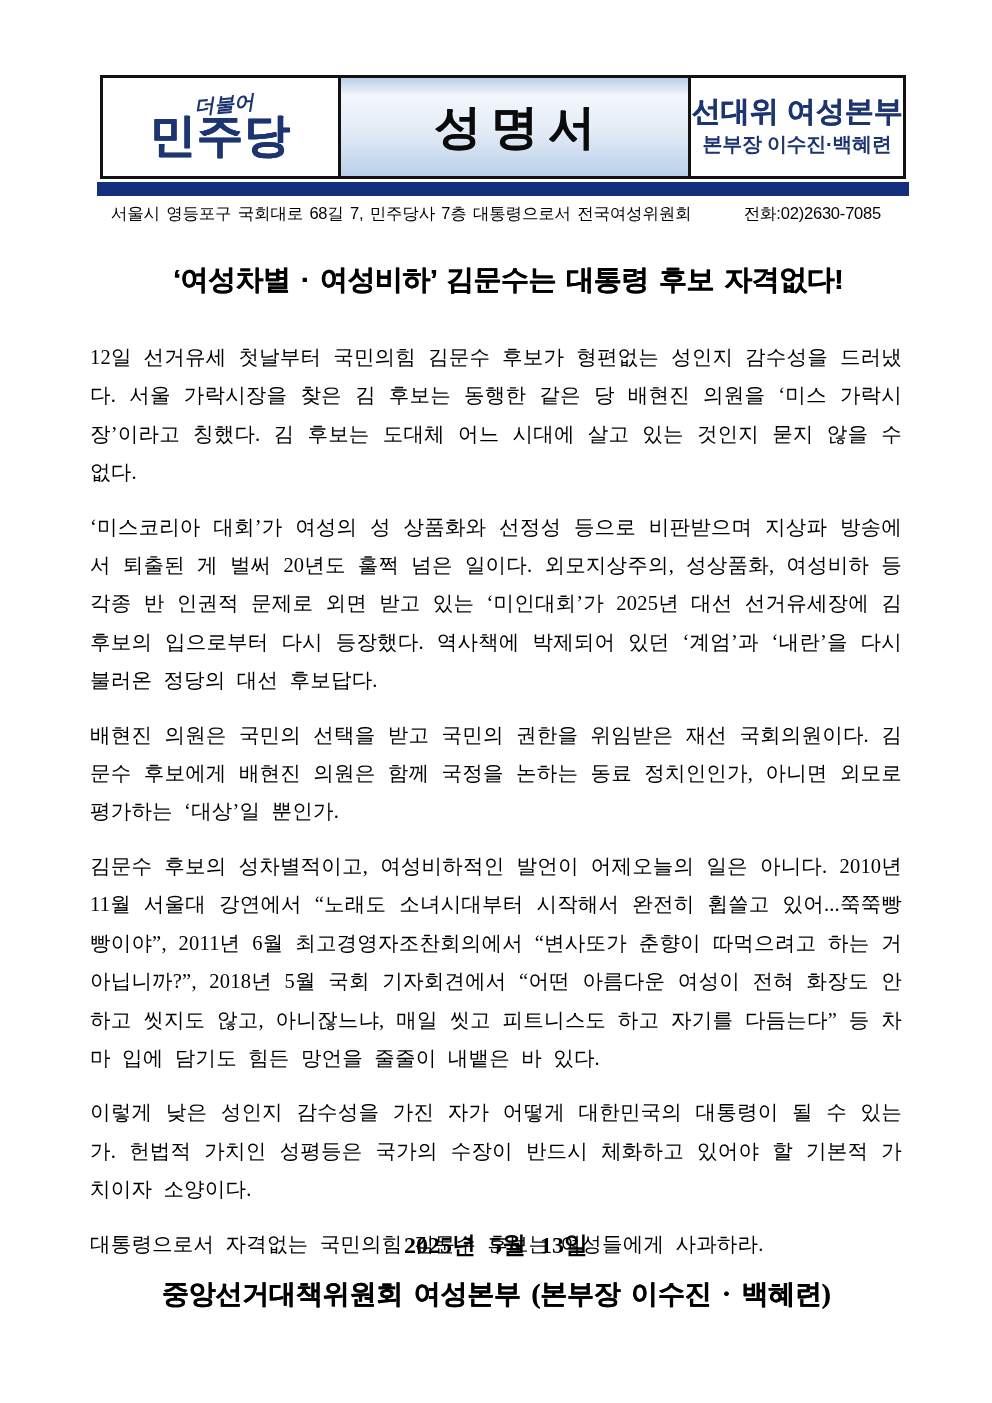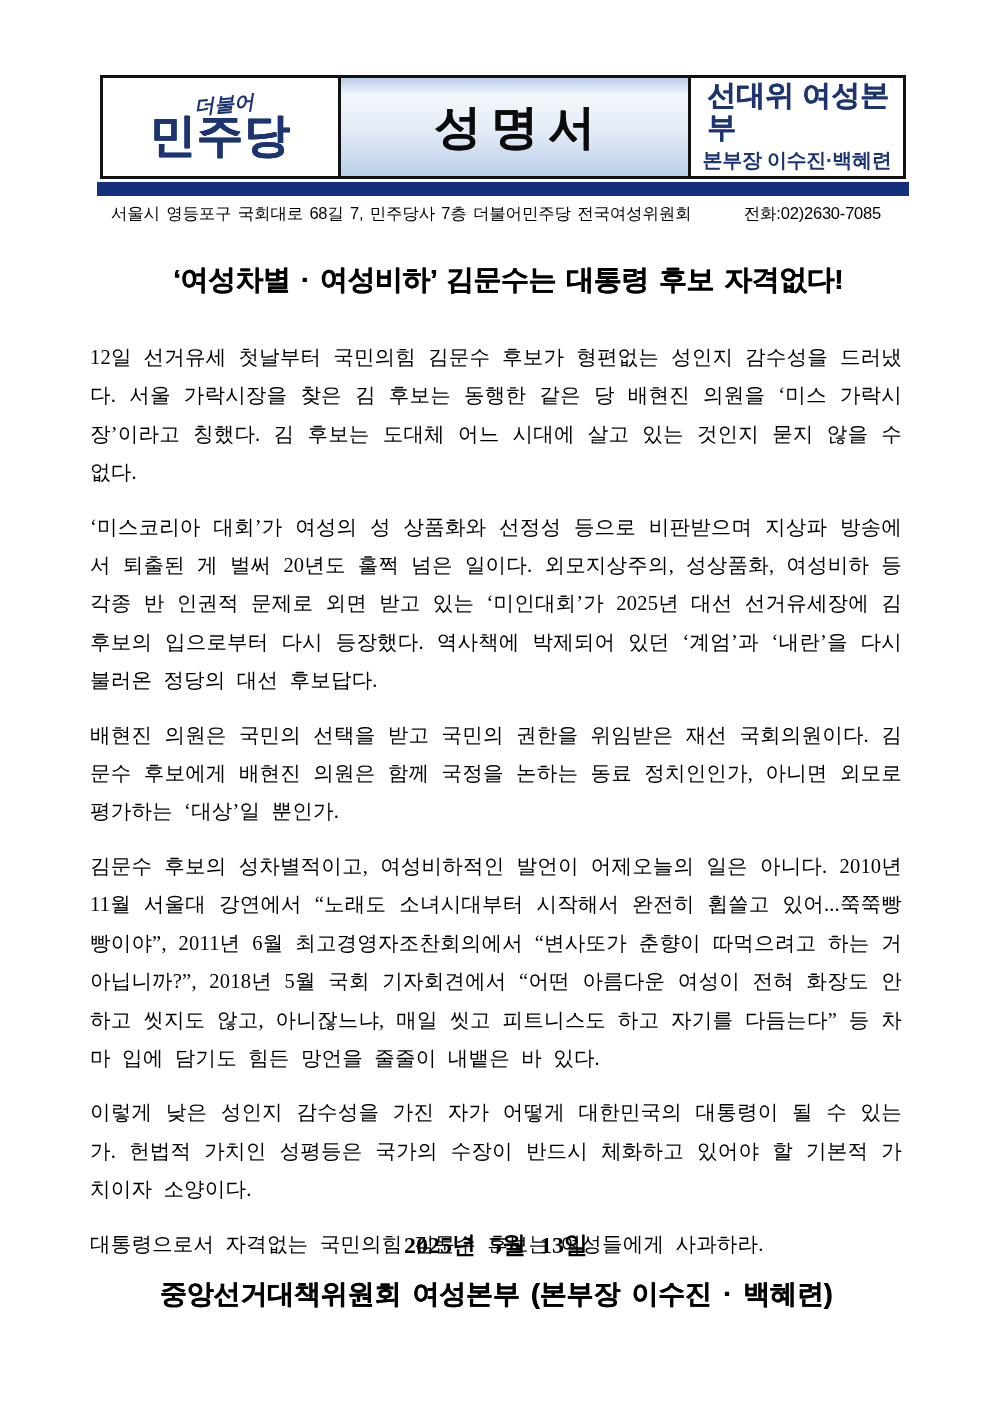--- a/index.html
+++ b/index.html
@@ -67,21 +67,20 @@
     text-indent: 10px;
     text-shadow: 0.6px 0 0 #0b0b0b;
   }
   .org-title {
     font-family: "Liberation Sans", sans-serif;
     font-weight: 900;
     font-size: 29px;
     line-height: 1.1;
     color: #1c3570;
     text-shadow: 0.5px 0 0 #1c3570;
-    margin-left: 16px;
   }
   .org-subtitle {
     font-family: "Liberation Sans", sans-serif;
     font-weight: 600;
     font-size: 20px;
     color: #1c3570;
     margin-top: 4px;
     letter-spacing: -0.3px;
   }
 
@@ -145,21 +144,21 @@
     font-family: "Liberation Serif", serif;
     font-weight: bold;
     font-size: 24px;
     word-spacing: 8px;
   }
   .footer-signature {
     position: absolute;
     left: 0; top: 1276px;
     width: 100%;
     text-align: center;
-    font-family: Liberation Sans, sans-serif;
+    font-family: Liberation Serif, serif;
     font-weight: 900;
     font-size: 27px;
     letter-spacing: -0.2px;
     word-spacing: 4px;
     text-shadow: 0.5px 0 0 #000;
   }
 </style>
 </head>
 <body>
 
@@ -175,21 +174,21 @@
     </div>
     <div class="cell cell-org">
       <div class="org-title">선대위 여성본부</div>
       <div class="org-subtitle">본부장 이수진·백혜련</div>
     </div>
   </div>
 
   <div class="navy-bar"></div>
 
   <div class="address-line">
-    <span>서울시 영등포구 국회대로 68길 7, 민주당사 7층 더불어민주당 전국여성위원회</span>
+    <span>서울시 영등포구 국회대로 68길 7, 민주당사 7층 대통령으로서 전국여성위원회</span>
     <span class="address-phone">전화:02)2630-7085</span>
   </div>
 
   <div class="doc-title">‘여성차별 · 여성비하’ 김문수는 대통령 후보 자격없다!</div>
 
   <div class="body-text">
     <p>12일 선거유세 첫날부터 국민의힘 김문수 후보가 형편없는 성인지 감수성을 드러냈다. 서울 가락시장을 찾은 김 후보는 동행한 같은 당 배현진 의원을 ‘미스 가락시장’이라고 칭했다. 김 후보는 도대체 어느 시대에 살고 있는 것인지 묻지 않을 수 없다.</p>
     <p>‘미스코리아 대회’가 여성의 성 상품화와 선정성 등으로 비판받으며 지상파 방송에서 퇴출된 게 벌써 20년도 훌쩍 넘은 일이다. 외모지상주의, 성상품화, 여성비하 등 각종 반 인권적 문제로 외면 받고 있는 ‘미인대회’가 2025년 대선 선거유세장에 김 후보의 입으로부터 다시 등장했다. 역사책에 박제되어 있던 ‘계엄’과 ‘내란’을 다시 불러온 정당의 대선 후보답다.</p>
     <p>배현진 의원은 국민의 선택을 받고 국민의 권한을 위임받은 재선 국회의원이다. 김문수 후보에게 배현진 의원은 함께 국정을 논하는 동료 정치인인가, 아니면 외모로 평가하는 ‘대상’일 뿐인가.</p>
     <p>김문수 후보의 성차별적이고, 여성비하적인 발언이 어제오늘의 일은 아니다. 2010년 11월 서울대 강연에서 “노래도 소녀시대부터 시작해서 완전히 휩쓸고 있어...쭉쭉빵빵이야”, 2011년 6월 최고경영자조찬회의에서 “변사또가 춘향이 따먹으려고 하는 거 아닙니까?”, 2018년 5월 국회 기자회견에서 “어떤 아름다운 여성이 전혀 화장도 안하고 씻지도 않고, 아니잖느냐, 매일 씻고 피트니스도 하고 자기를 다듬는다” 등 차마 입에 담기도 힘든 망언을 줄줄이 내뱉은 바 있다.</p>

